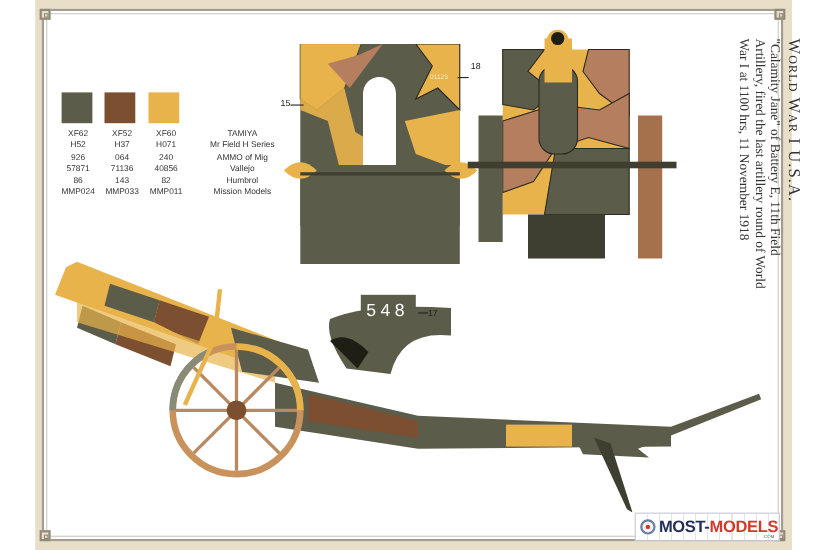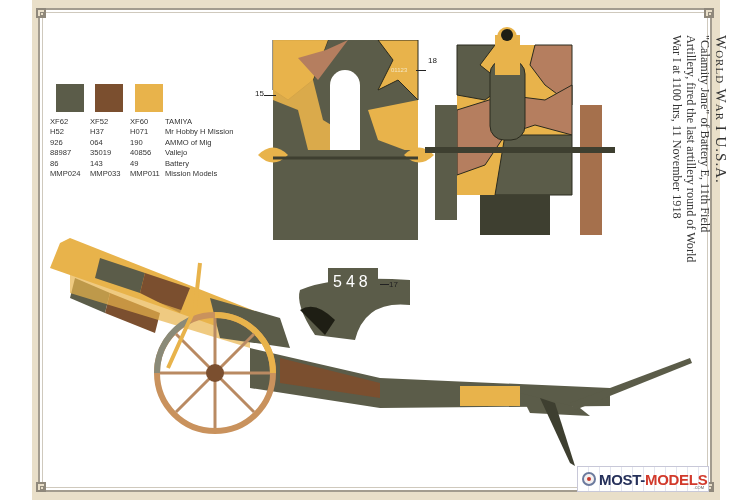--- a/index.html
+++ b/index.html
@@ -6,22 +6,22 @@
   body { width:750px; height:500px; background:#ffffff; position:relative; overflow:hidden; font-family:"Liberation Sans", sans-serif; }
   .frame-outer { position:absolute; left:32px; top:0; width:688px; height:500px; background:#e9dfc9; }
   .frame-inner { position:absolute; left:38px; top:8px; width:674px; height:484px; background:#fff; border:2px solid #a39c8f; box-sizing:border-box; }
   .frame-inner2 { position:absolute; left:42px; top:12px; width:666px; height:476px; border:1px solid #cfc9bd; box-sizing:border-box; }
   .corner { position:absolute; width:10px; height:10px; border:2px solid #8f887b; background:#e9dfc9; box-sizing:border-box; }
   .corner::after { content:""; position:absolute; left:2px; top:2px; width:2px; height:2px; border:1px solid #8f887b; }
 
   .swatches { position:absolute; left:56px; top:84px; }
   .swatch { position:absolute; top:0; width:28px; height:28px; }
   .codes { position:absolute; left:50px; top:117px; font-size:7.6px; line-height:10.4px; color:#333; }
-  .col { position:absolute; top:0; text-align:left; width:42px; }
-  .col-brand { position:absolute; top:0; left:115px; text-align:left; white-space:nowrap; }
+  .col { position:absolute; top:0; text-align:center; width:42px; }
+  .col-brand { position:absolute; top:0; left:141px; text-align:center; white-space:nowrap; }
 
   .rot-title { position:absolute; left:670px; top:35px; transform-origin:0 0; transform:rotate(90deg) translate(0,-100%); white-space:nowrap; font-family:"Liberation Serif", serif; color:#333; }
   .rot-title .t1 { font-size:15px; letter-spacing:1px; font-variant:small-caps; line-height:18px; }
   .rot-title .t2 { font-size:12.2px; line-height:14px; }
 
   .callout { position:absolute; font-size:8px; color:#222; }
   .callout-line { position:absolute; height:1px; background:#222; }
 
   .logo { position:absolute; left:577px; top:466px; width:132px; height:26px; border:1px solid #c8c8d8; background:repeating-linear-gradient(90deg,#fff 0 10px,#e4e6f0 10px 11px); display:flex; align-items:center; padding-left:4px; box-sizing:border-box; }
   .logo-icon { width:14px; height:14px; border-radius:50%; border:2px solid #6c7b9e; box-sizing:border-box; position:relative; margin-right:3px; background:#f4f0f0; }
@@ -46,46 +46,46 @@
   <div class="swatch" style="left:0;background:#5b5c49"></div>
   <div class="swatch" style="left:39px;background:#7b4f2f"></div>
   <div class="swatch" style="left:79px;background:#e8b34b"></div>
 </div>
 
 <div class="codes">
   <div class="col" style="left:0">
     <div>XF62</div>
     <div>H52</div>
     <div>926</div>
-    <div>88987</div>
+    <div>57871</div>
     <div>86</div>
     <div>MMP024</div>
   </div>
   <div class="col" style="left:40px">
     <div>XF52</div>
     <div>H37</div>
     <div>064</div>
-    <div>35019</div>
+    <div>71136</div>
     <div>143</div>
     <div>MMP033</div>
   </div>
   <div class="col" style="left:80px">
     <div>XF60</div>
     <div>H071</div>
-    <div>190</div>
+    <div>240</div>
     <div>40856</div>
-    <div>49</div>
+    <div>82</div>
     <div>MMP011</div>
   </div>
   <div class="col-brand">
     <div>TAMIYA</div>
-    <div>Mr Hobby H Mission</div>
+    <div>Mr Field H Series</div>
     <div>AMMO of Mig</div>
     <div>Vallejo</div>
-    <div>Battery</div>
+    <div>Humbrol</div>
     <div>Mission Models</div>
   </div>
 </div>
 
 <div class="rot-title">
   <div class="t1">World War I U.S.A.</div>
   <div class="t2">"Calamity Jane" of Battery E, 11th Field</div>
   <div class="t2">Artillery, fired the last artillery round of World</div>
   <div class="t2">War I at 1100 hrs, 11 November 1918</div>
 </div>

